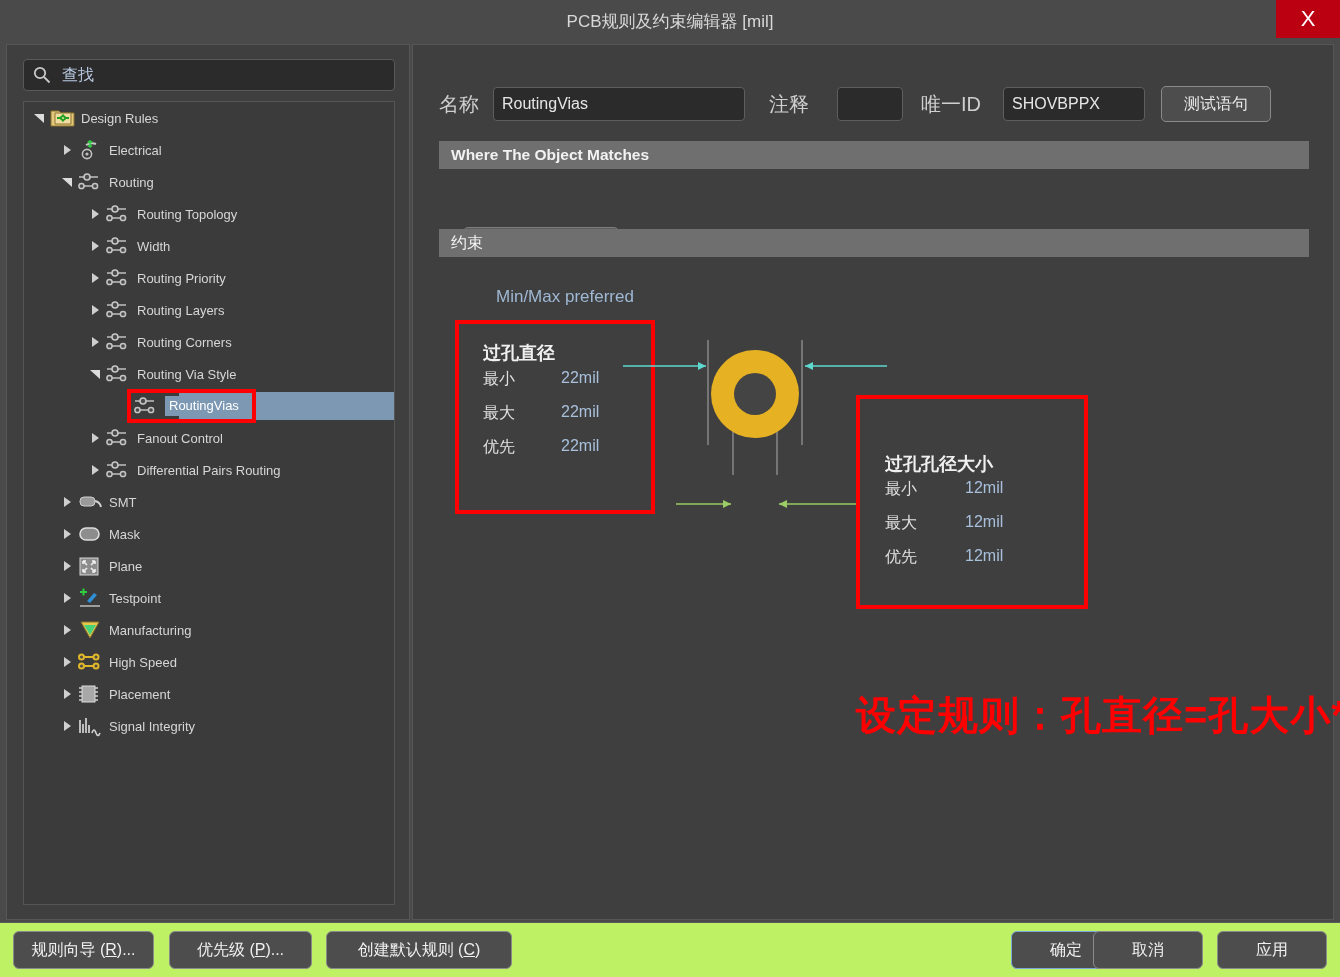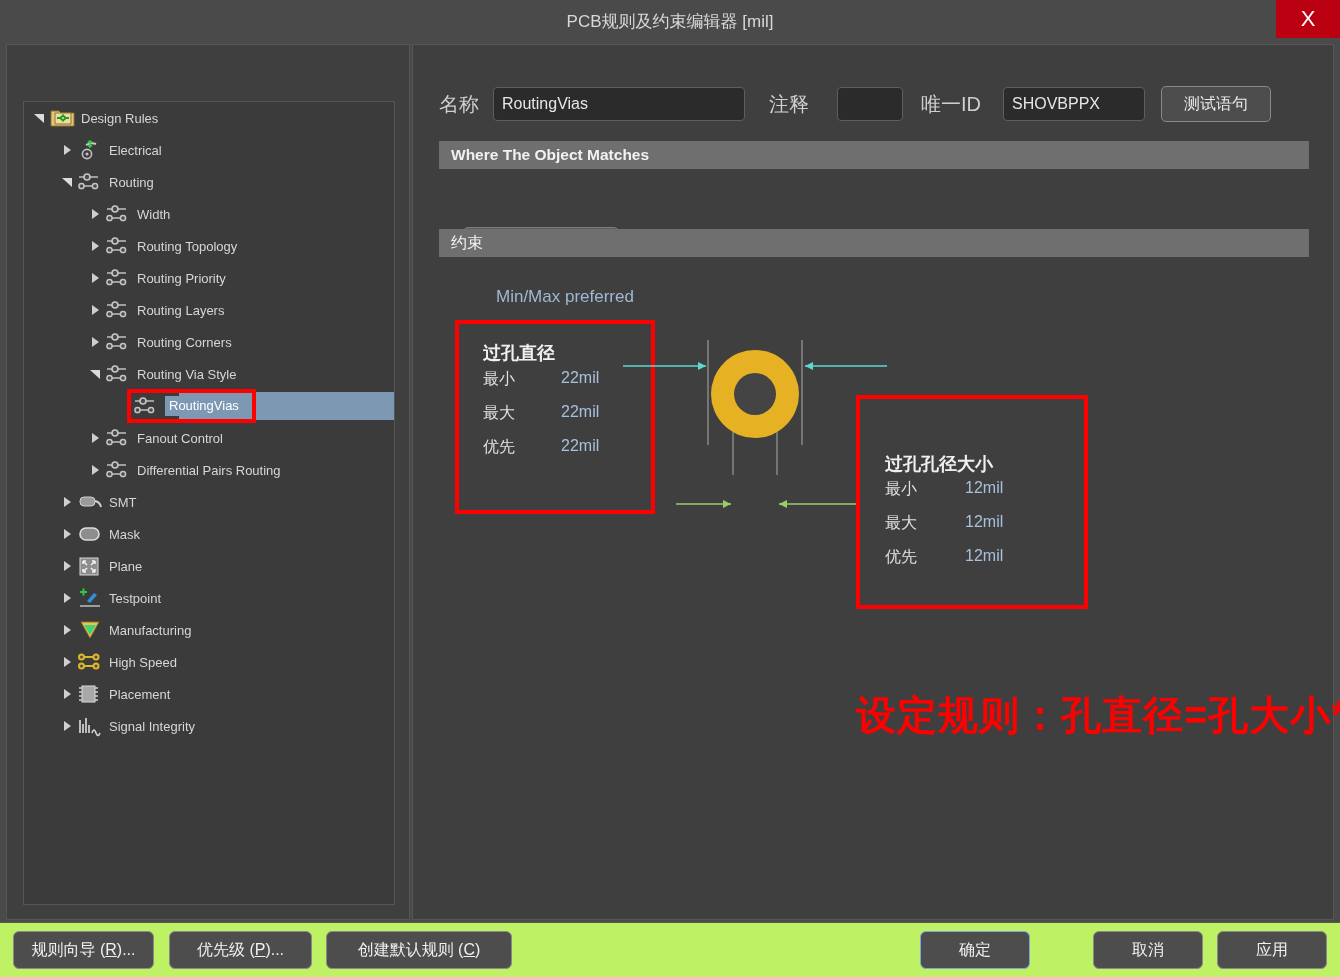--- a/index.html
+++ b/index.html
@@ -241,20 +241,27 @@
 
   <div class="bg-statusbar">Snap: 5mil Hotspot Snap: 8mil</div>
 
   <div class="titlebar">
     <div class="title-text">PCB规则及约束编辑器 [mil]</div>
     <div class="close-btn">X</div>
   </div>
 
   <div class="left-panel">
 
+    <div class="search-box">
+      <svg class="search-icon" viewBox="0 0 20 20">
+        <circle cx="8" cy="8" r="5.2" fill="none" stroke="#c9c9c9" stroke-width="1.8"></circle>
+        <line x1="12" y1="12" x2="17.5" y2="17.5" stroke="#c9c9c9" stroke-width="1.8"></line>
+      </svg>
+      <span class="search-input-text">查找</span>
+    </div>
 
     <div class="tree-box" style="position: absolute;">
         <div class="tree-row" style="padding-left: 8px;">
           <span class="twisty expanded"></span>
           <svg class="ticon" viewBox="0 0 26 22">
             <path d="M1 4 h8 l2 2 h13 v13 h-23 z" fill="#e3c77a" stroke="#8a7330"></path>
             <path d="M5 6 h16 v11 h-16 z" fill="#f0dca0" stroke="#8a7330"></path>
             <path d="M7 11 h5 M12 8 l4 3 l-4 3 M19 11 h-5 M14 8 l-4 3 l4 3" stroke="#21a121" stroke-width="2" fill="none"></path>
           </svg>
           <span class="tree-label">Design Rules</span>
@@ -283,32 +290,32 @@
         </div>
         <div class="tree-row" style="padding-left: 64px;">
           <span class="twisty collapsed"></span>
           <svg class="ticon" viewBox="0 0 26 22">
             <line x1="1" y1="6" x2="20" y2="6" stroke="#b8b8b8" stroke-width="1.6"></line>
             <circle cx="9" cy="6" r="3" fill="#4a4a4a" stroke="#c6c6c6" stroke-width="1.6"></circle>
             <line x1="1" y1="15" x2="20" y2="15" stroke="#b8b8b8" stroke-width="1.6"></line>
             <circle cx="3.5" cy="15" r="2.6" fill="#4a4a4a" stroke="#c6c6c6" stroke-width="1.5"></circle>
             <circle cx="17" cy="15" r="2.6" fill="#4a4a4a" stroke="#c6c6c6" stroke-width="1.5"></circle>
           </svg>
+          <span class="tree-label">Routing Topology</span>
+        </div>
+        <div class="tree-row" style="padding-left: 64px;">
+          <span class="twisty collapsed"></span>
+          <svg class="ticon" viewBox="0 0 26 22">
+            <line x1="1" y1="6" x2="20" y2="6" stroke="#b8b8b8" stroke-width="1.6"></line>
+            <circle cx="9" cy="6" r="3" fill="#4a4a4a" stroke="#c6c6c6" stroke-width="1.6"></circle>
+            <line x1="1" y1="15" x2="20" y2="15" stroke="#b8b8b8" stroke-width="1.6"></line>
+            <circle cx="3.5" cy="15" r="2.6" fill="#4a4a4a" stroke="#c6c6c6" stroke-width="1.5"></circle>
+            <circle cx="17" cy="15" r="2.6" fill="#4a4a4a" stroke="#c6c6c6" stroke-width="1.5"></circle>
+          </svg>
           <span class="tree-label">Width</span>
-        </div>
-        <div class="tree-row" style="padding-left: 64px;">
-          <span class="twisty collapsed"></span>
-          <svg class="ticon" viewBox="0 0 26 22">
-            <line x1="1" y1="6" x2="20" y2="6" stroke="#b8b8b8" stroke-width="1.6"></line>
-            <circle cx="9" cy="6" r="3" fill="#4a4a4a" stroke="#c6c6c6" stroke-width="1.6"></circle>
-            <line x1="1" y1="15" x2="20" y2="15" stroke="#b8b8b8" stroke-width="1.6"></line>
-            <circle cx="3.5" cy="15" r="2.6" fill="#4a4a4a" stroke="#c6c6c6" stroke-width="1.5"></circle>
-            <circle cx="17" cy="15" r="2.6" fill="#4a4a4a" stroke="#c6c6c6" stroke-width="1.5"></circle>
-          </svg>
-          <span class="tree-label">Routing Topology</span>
         </div>
         <div class="tree-row" style="padding-left: 64px;">
           <span class="twisty collapsed"></span>
           <svg class="ticon" viewBox="0 0 26 22">
             <line x1="1" y1="6" x2="20" y2="6" stroke="#b8b8b8" stroke-width="1.6"></line>
             <circle cx="9" cy="6" r="3" fill="#4a4a4a" stroke="#c6c6c6" stroke-width="1.6"></circle>
             <line x1="1" y1="15" x2="20" y2="15" stroke="#b8b8b8" stroke-width="1.6"></line>
             <circle cx="3.5" cy="15" r="2.6" fill="#4a4a4a" stroke="#c6c6c6" stroke-width="1.5"></circle>
             <circle cx="17" cy="15" r="2.6" fill="#4a4a4a" stroke="#c6c6c6" stroke-width="1.5"></circle>
           </svg>
@@ -519,17 +526,17 @@
 
       <div class="red-annot">设定规则：孔直径=孔大小*2   +-2</div>
     </div>
   </div>
 
   <div class="bottombar">
     <div class="bbtn" style="left:13px;width:141px;">规则向导 (<span class="u">R</span>)...</div>
     <div class="bbtn" style="left:169px;width:143px;">优先级 (<span class="u">P</span>)...</div>
     <div class="bbtn" style="left:326px;width:186px;">创建默认规则 (<span class="u">C</span>)</div>
 
-    <div class="bbtn primary" style="left:920px;width:110px;">确定</div>
+    <div class="bbtn primary" style="left:1011px;width:110px;">确定</div>
     <div class="bbtn" style="left:1093px;width:110px;">取消</div>
     <div class="bbtn" style="left:1217px;width:110px;">应用</div>
   </div>
 </div>
 
 </body></html>

